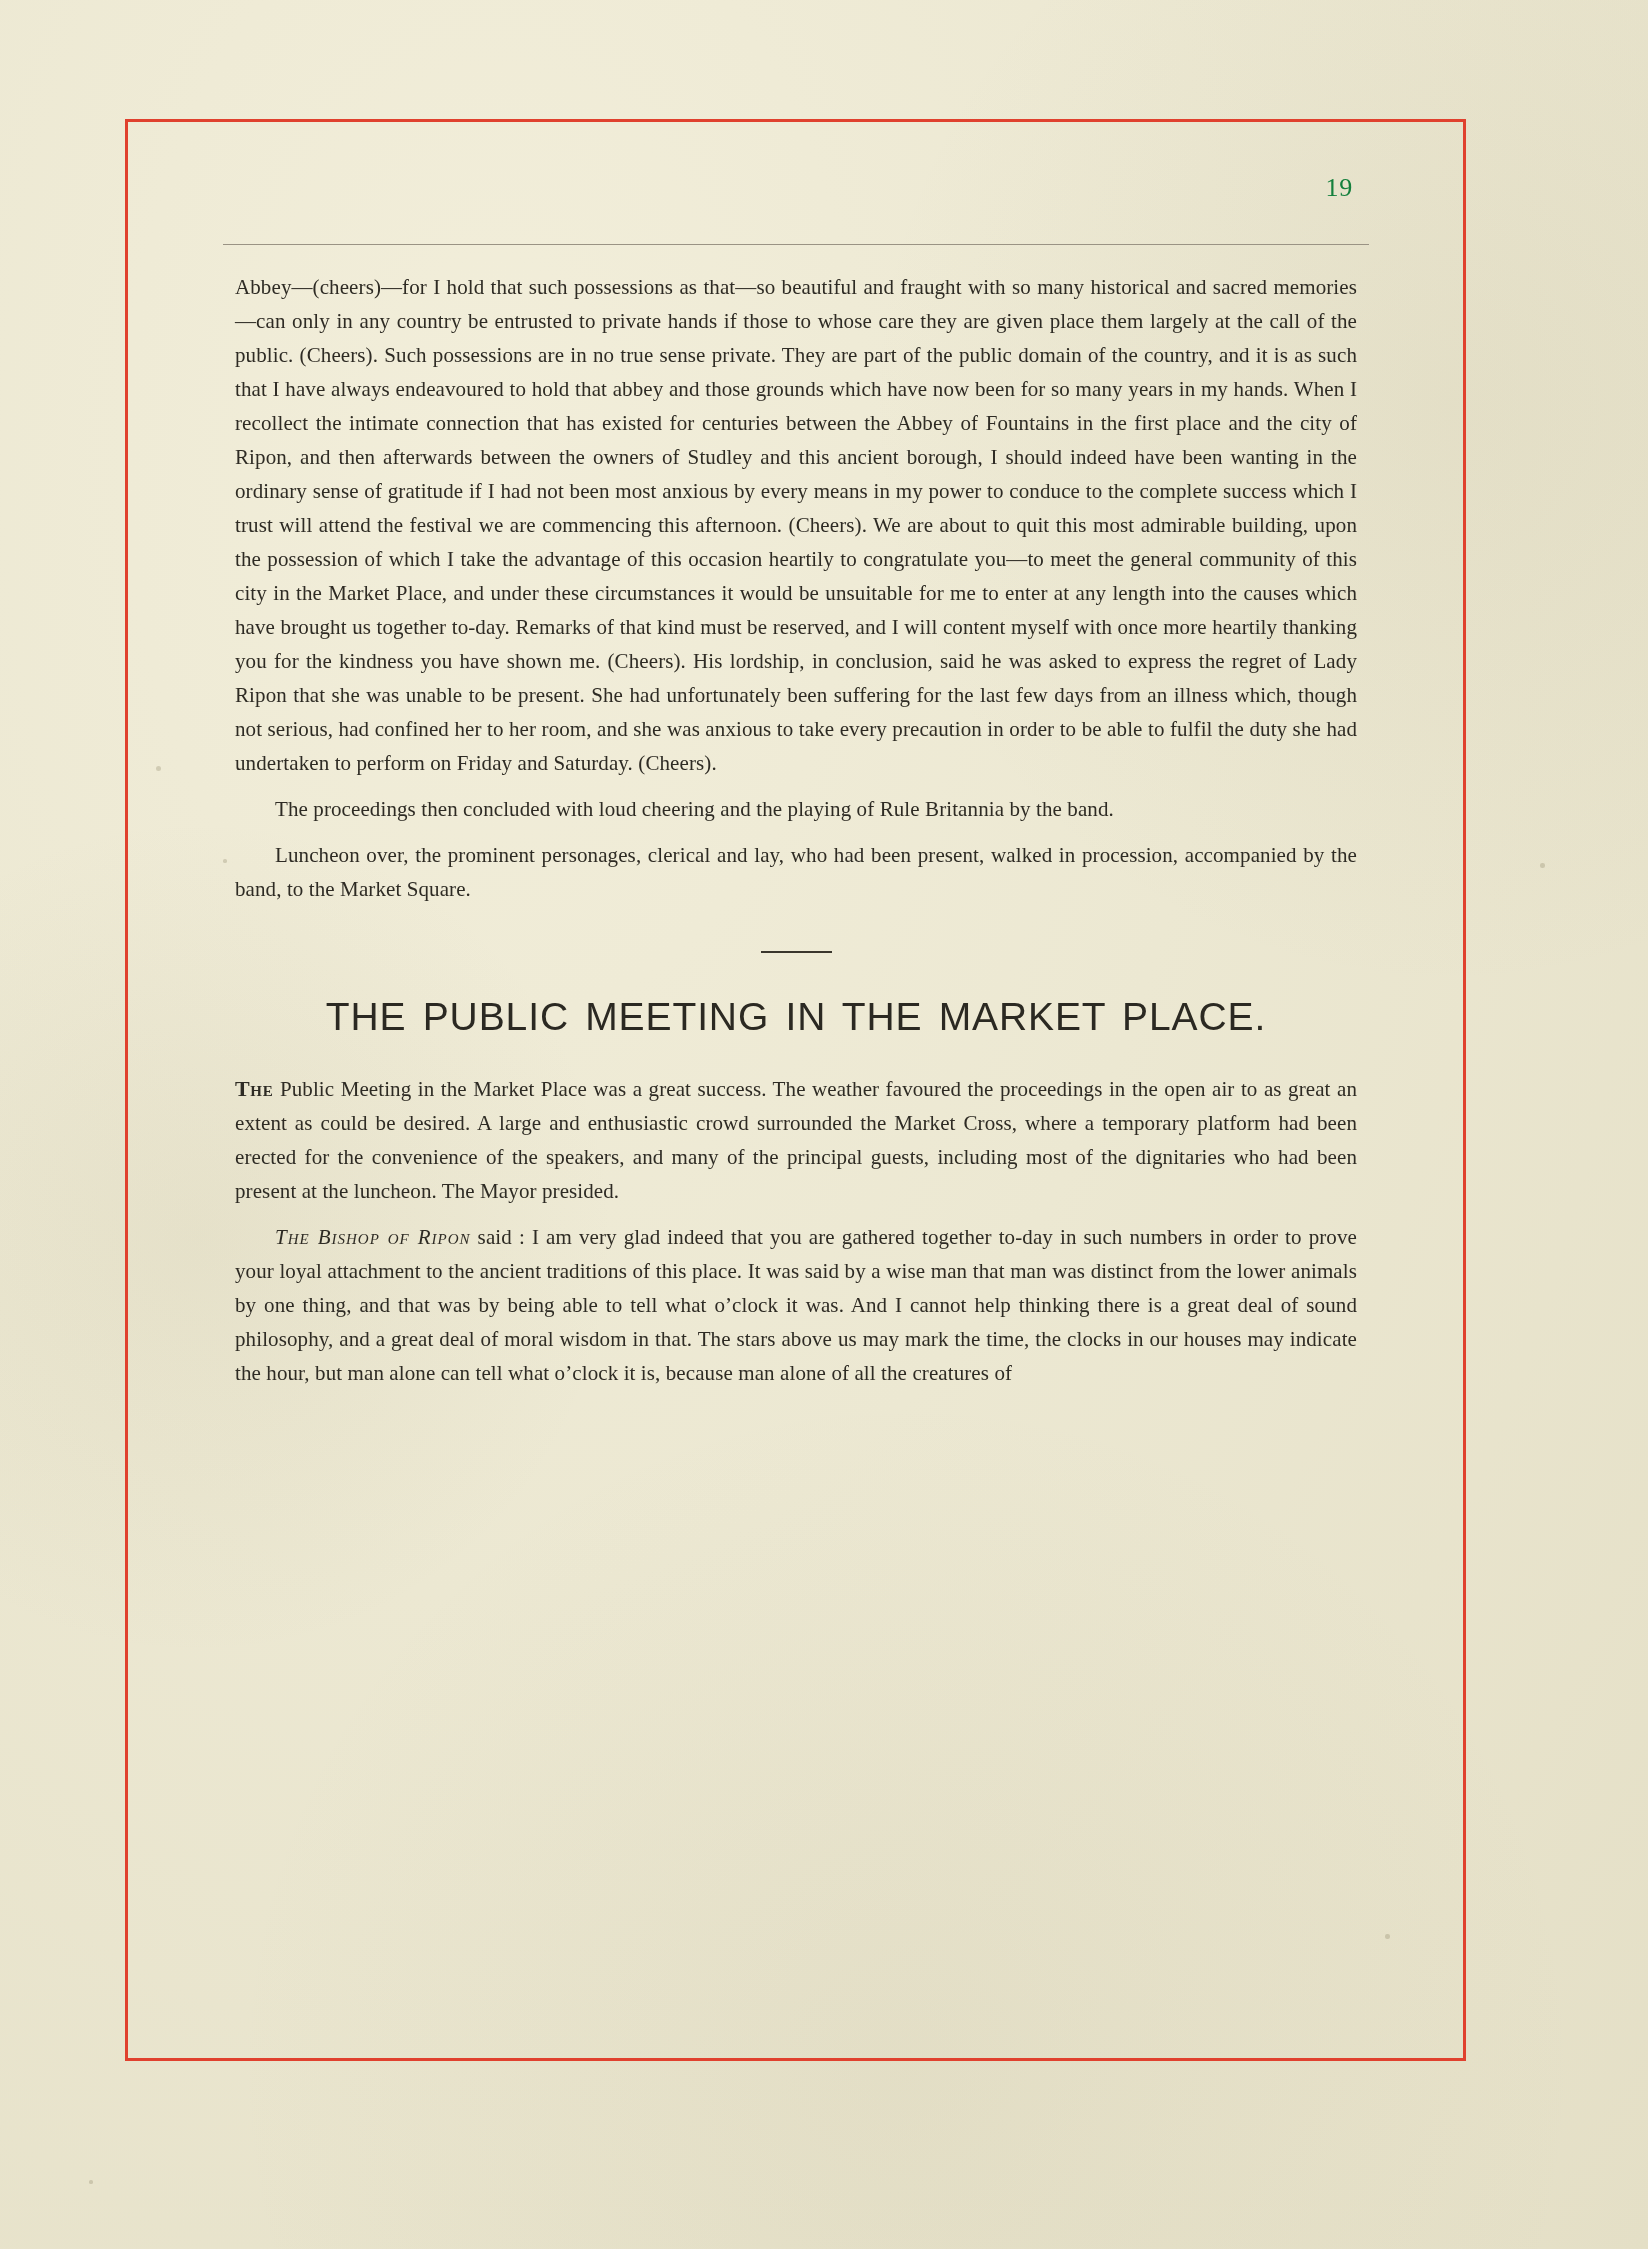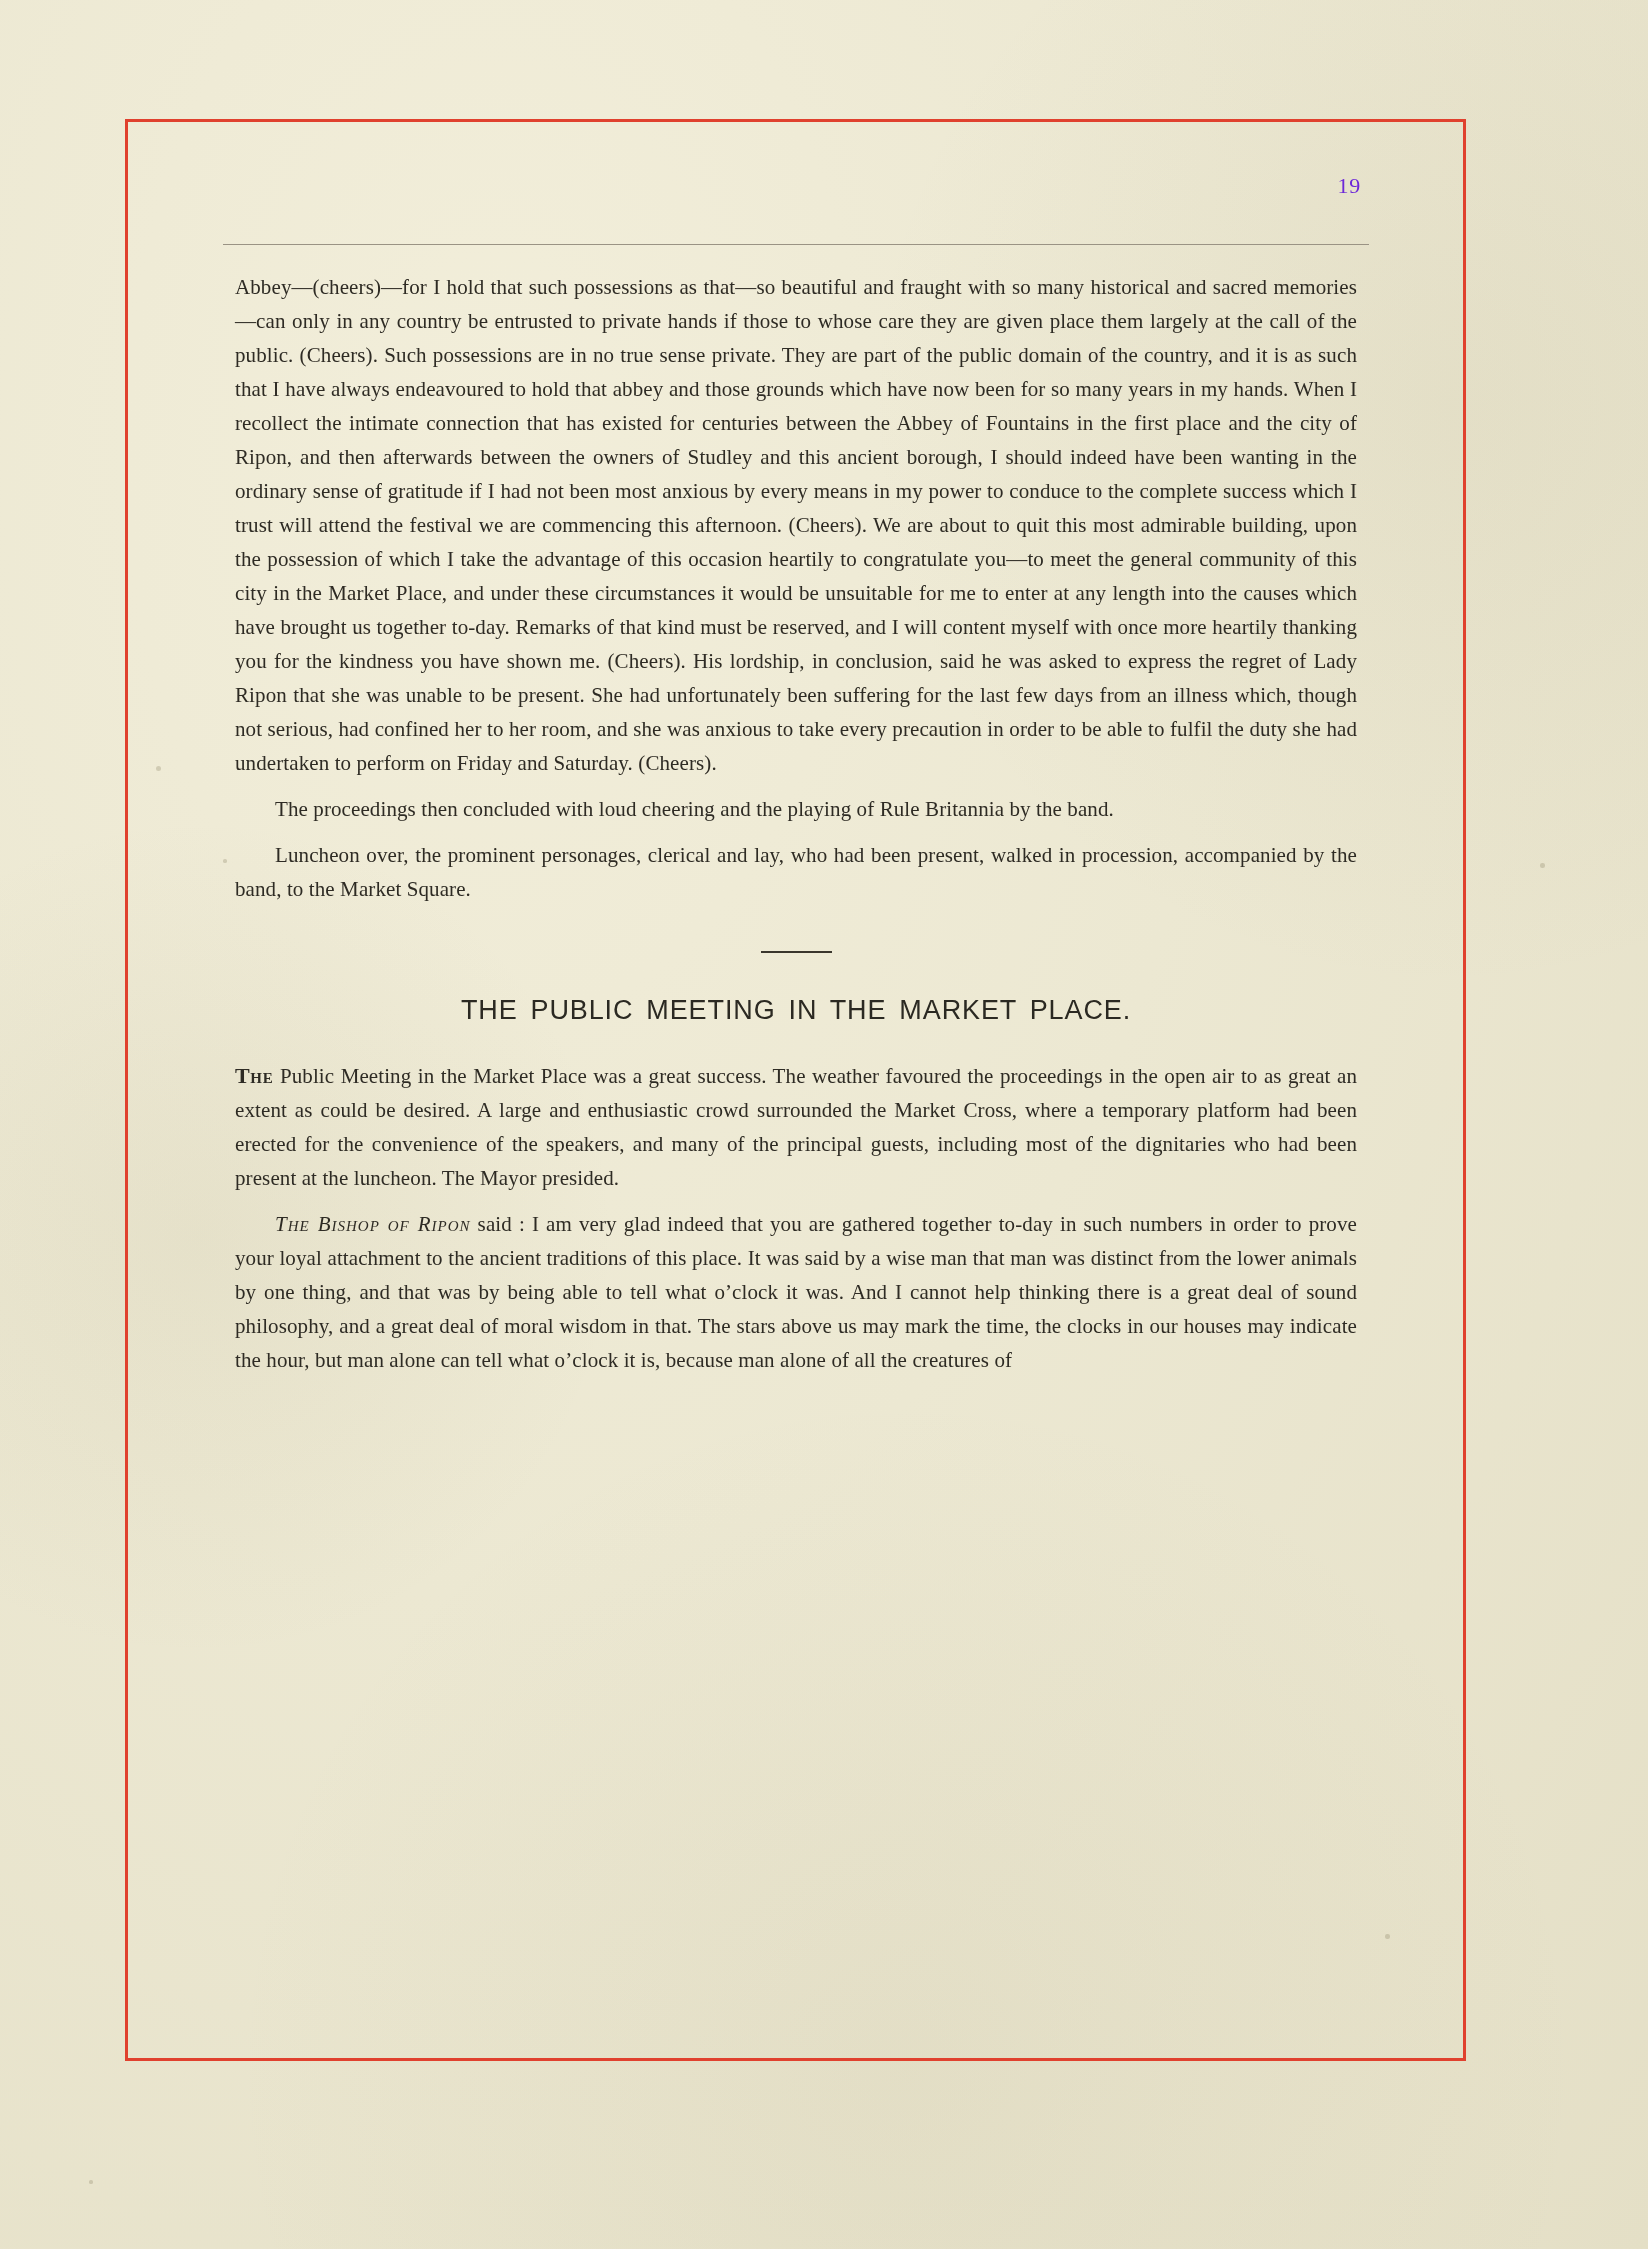--- a/index.html
+++ b/index.html
@@ -69,24 +69,24 @@
     text-align: center;
     font-style: italic;
     font-weight: bold;
     letter-spacing: 1.6px;
     font-size: 23px;
     color: #33302a;
     word-spacing: 7.4px;
   }
   .page-number {
     position: absolute;
-    right: 8px;
+    right: 16px;
     top: 3px;
-    font-size: 22px;
-    color: #6d28d9;
+    font-size: 26px;
+    color: #15803d;
     letter-spacing: 0.7px;
   }
   .head-rule {
     width: 100%;
     height: 0.7px;
     background: #9a9384;
     margin-top: 16.4px;
     margin-bottom: 25px;
   }
   p.body-text {
@@ -103,21 +103,21 @@
   }
   .short-rule {
     width: 71px;
     height: 2.2px;
     background: #3a362c;
     margin: 45px auto 42px auto;
   }
   h1.section-title {
     font-family: "Liberation Sans", sans-serif;
     font-weight: 400;
-    font-size: 27px;
+    font-size: 39px;
     letter-spacing: 0.9px;
     word-spacing: 4.5px;
     text-align: center;
     margin: 0 0 33px 0;
     color: #2b2922;
   }
   .smallcaps-lead {
     font-variant: small-caps;
     font-size: 22px;
     letter-spacing: 0.7px;

